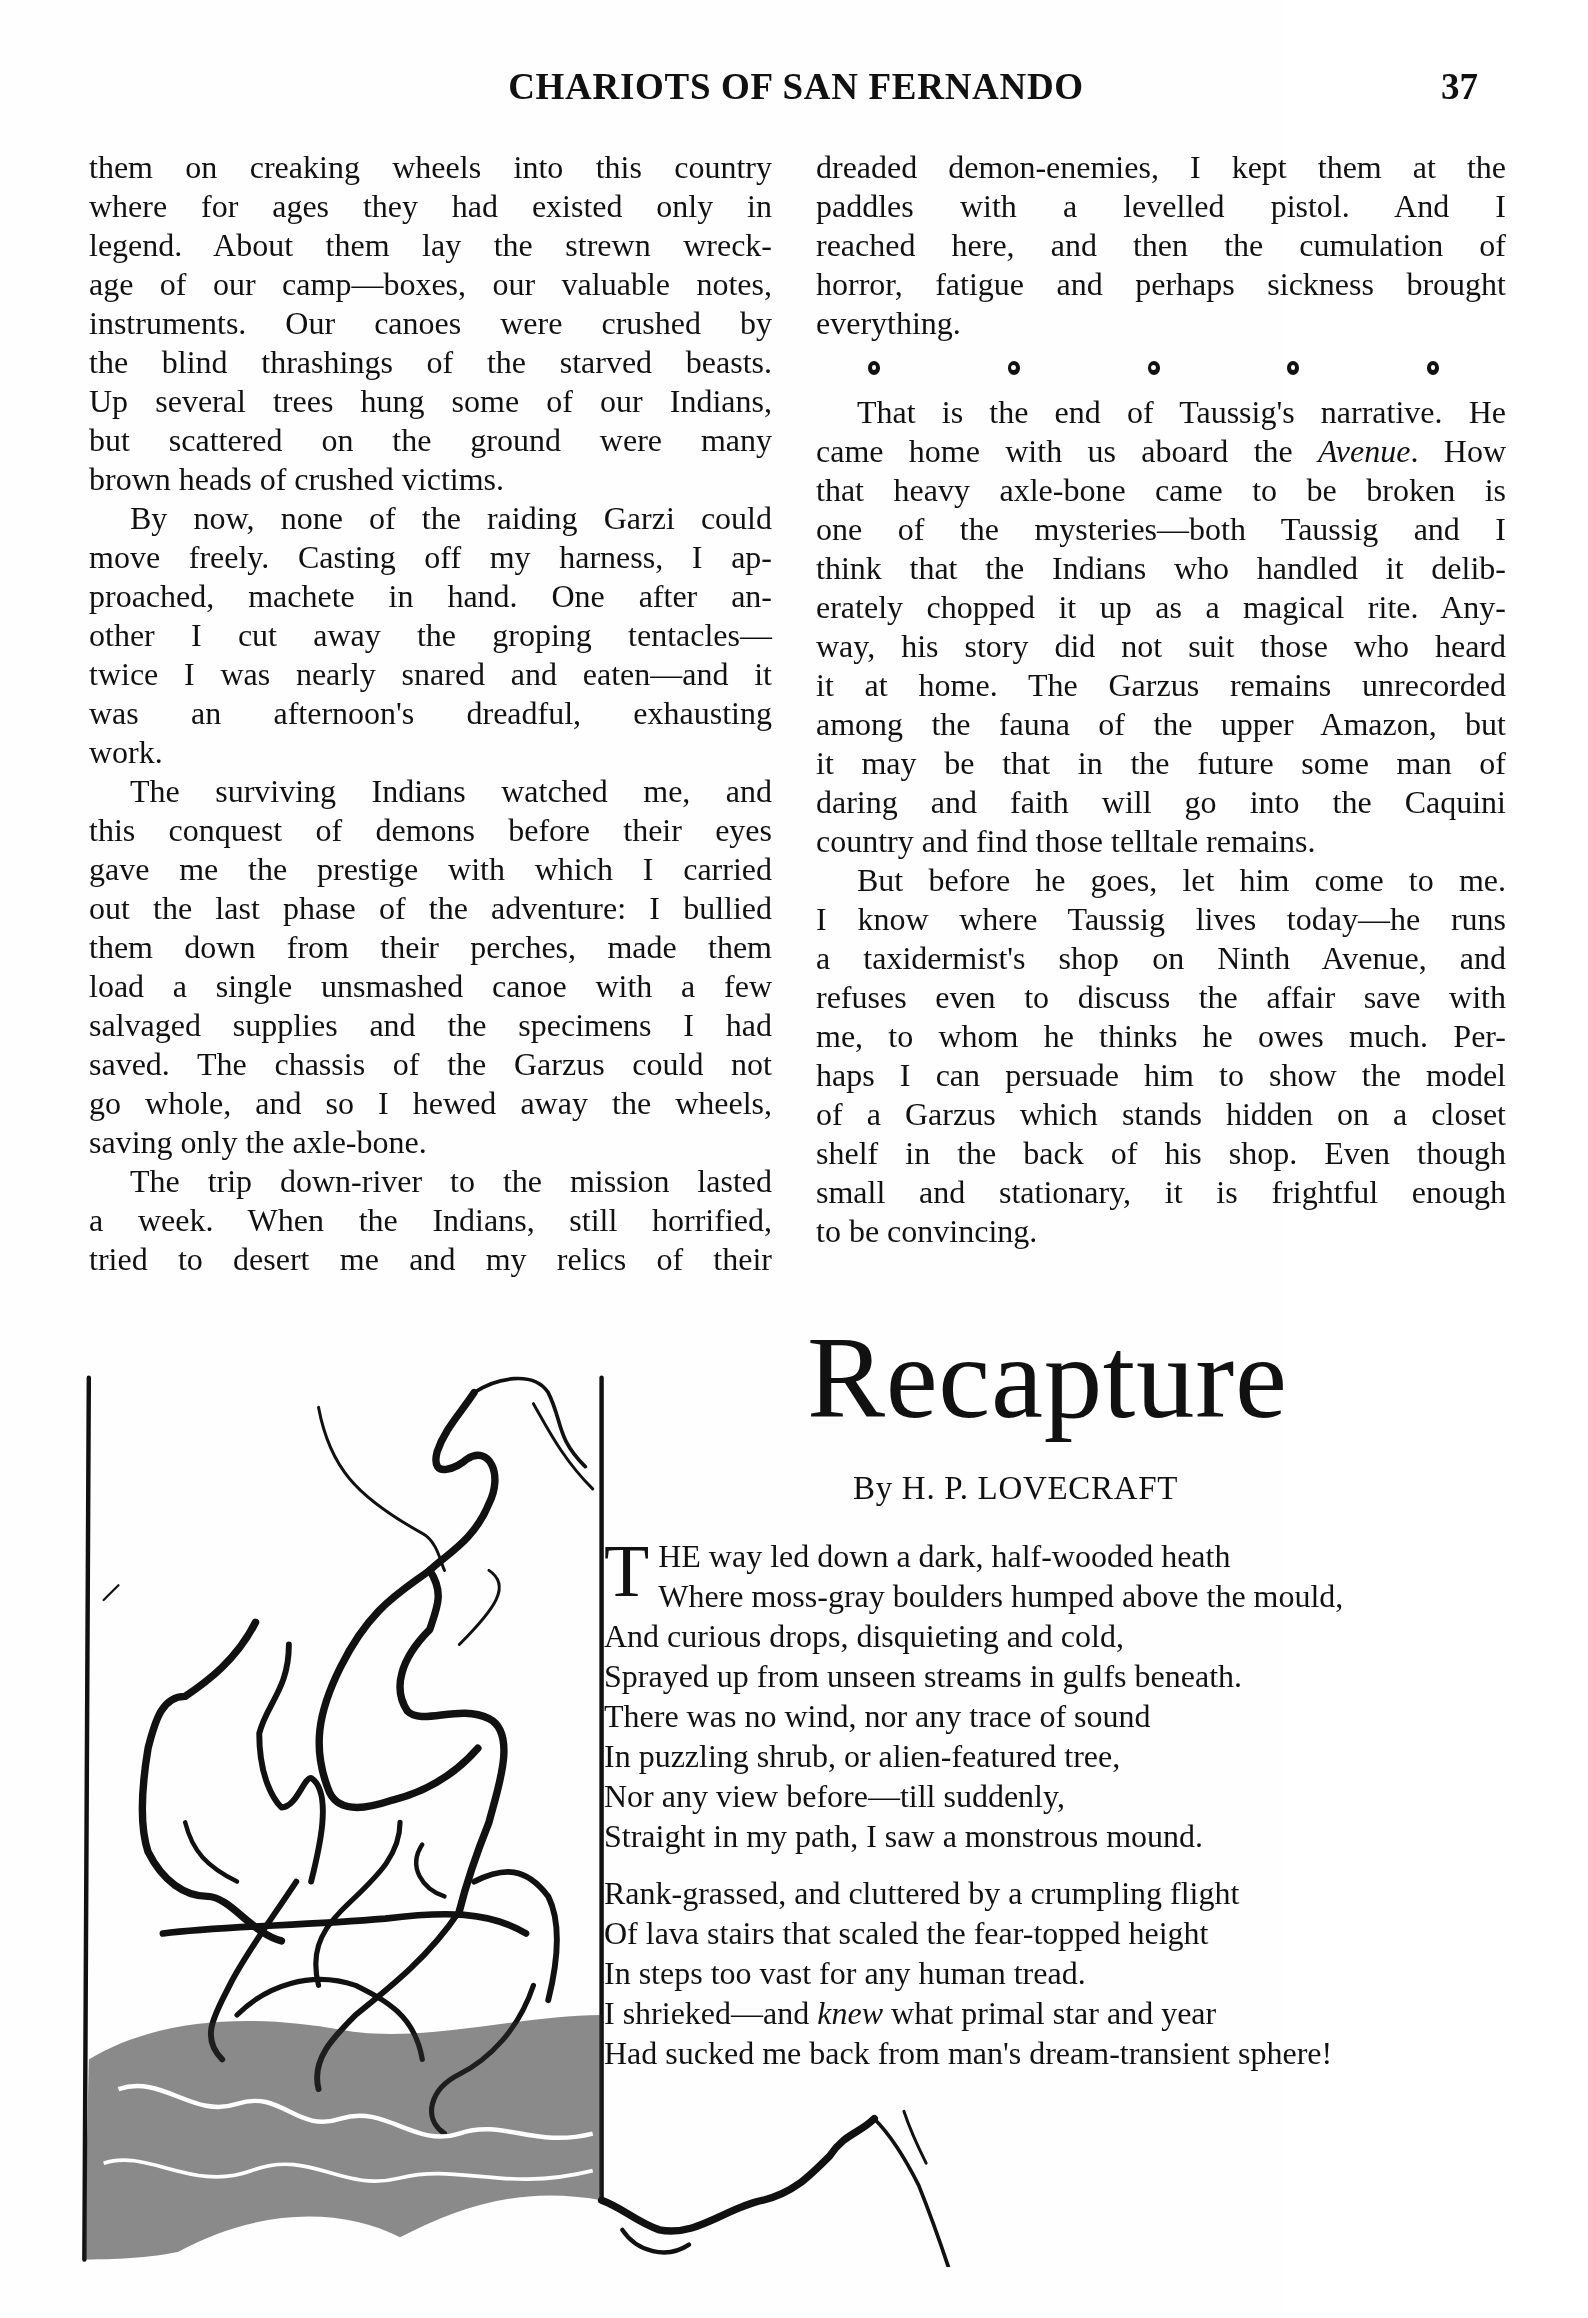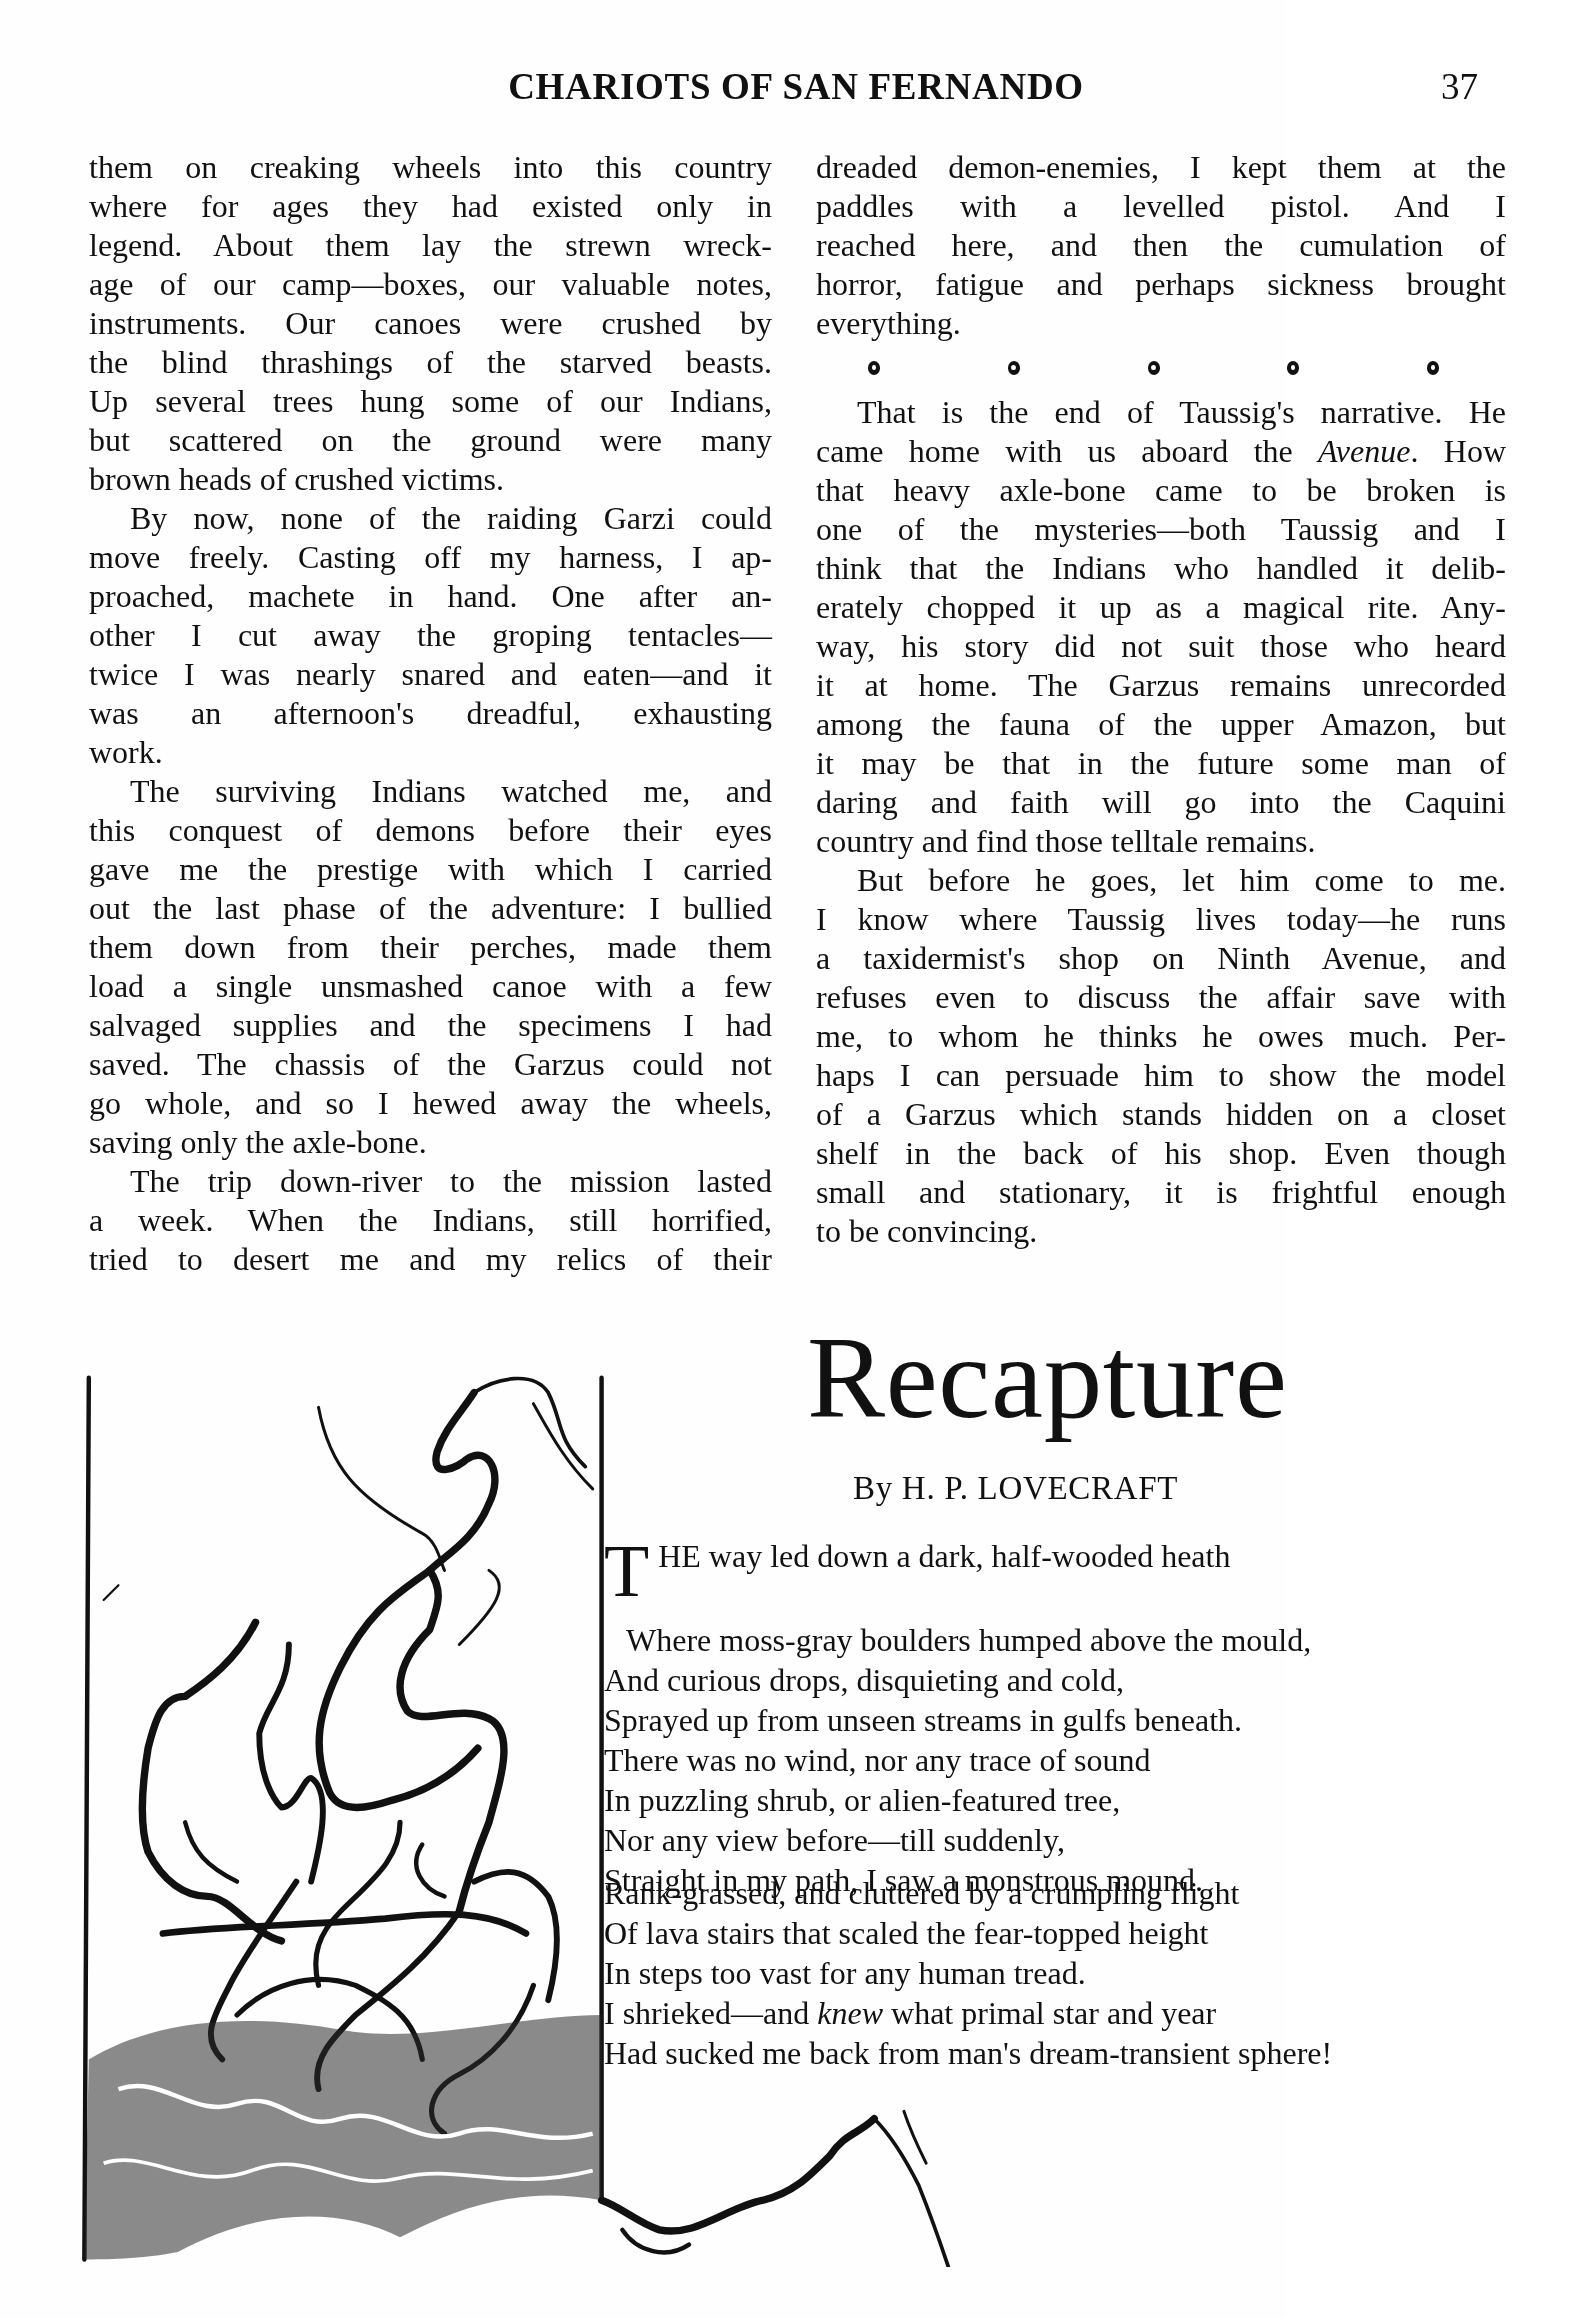--- a/index.html
+++ b/index.html
@@ -1,21 +1,21 @@
 <!DOCTYPE html>
 <html style="font-size:12px"><head>
 <meta charset="utf-8">
 <style>
   html, body { margin:0; padding:0; background:#ffffff; }
   body { width:1589px; height:2319px; position:relative; overflow:hidden;
          font-family:"Liberation Serif","DejaVu Serif",serif; color:#111111; }
   .page { position:absolute; left:0; top:0; width:1285px; height:2319px; background:#fefefe; }
   .running-head { position:absolute; left:444px; top:65px; width:704px; text-align:center;
                   font-size:37px; letter-spacing:0.7px; font-weight:bold; }
-  .page-num { position:absolute; left:1441px; top:65px; font-size:37px; font-weight:normal; }
+  .page-num { position:absolute; left:1441px; top:65px; font-size:37px; font-weight:bold; }
   .col { position:absolute; top:148px; font-size:32px; line-height:39px; }
   .col-left { left:89px; width:683px; }
   .col-right { left:816px; width:690px; }
   .line { display:block; white-space:nowrap; text-align:justify; text-align-last:justify; height:39px; overflow:visible; }
   .line.last { text-align-last:left; }
   .line.indent { padding-left:41px; }
   .dots { display:flex; justify-content:space-between; padding:0 67px 0 52px; height:50px; align-items:center; font-size:19px; }
   .dot { width:12px; height:13.3px; border-radius:50%; background:#111; display:inline-block; position:relative; }
   .dot::after { content:""; position:absolute; left:3.7px; top:3.7px; width:4.4px; height:5.2px; border-radius:50%; background:#fff; }
   .title { position:absolute; left:807px; top:1311px; font-size:117px; line-height:133px; letter-spacing:0.7px;
@@ -109,21 +109,21 @@
         <span class="line last">to be convincing.</span>
       </div>
   </div>
 
   <div class="title">Recapture</div>
   <div class="byline">By H. P. LOVECRAFT</div>
 
   <div class="poem stanza1" id="stanza1">
     <span class="dropcap">T</span>
   <span class="pline">HE way led down a dark, half-wooded heath</span>
-      <span class="pline" style="padding-left: 22px; margin-top: 44px;">Where moss-gray boulders humped above the mould,</span>
+      <span class="pline" style="padding-left: 22px;">Where moss-gray boulders humped above the mould,</span>
       <span class="pline">And curious drops, disquieting and cold,</span>
       <span class="pline">Sprayed up from unseen streams in gulfs beneath.</span>
       <span class="pline">There was no wind, nor any trace of sound</span>
       <span class="pline">In puzzling shrub, or alien-featured tree,</span>
       <span class="pline">Nor any view before—till suddenly,</span>
       <span class="pline">Straight in my path, I saw a monstrous mound.</span>
     </div>
   <div class="poem stanza2" id="stanza2">
       <span class="pline">Rank-grassed, and cluttered by a crumpling flight</span>
       <span class="pline">Of lava stairs that scaled the fear-topped height</span>

